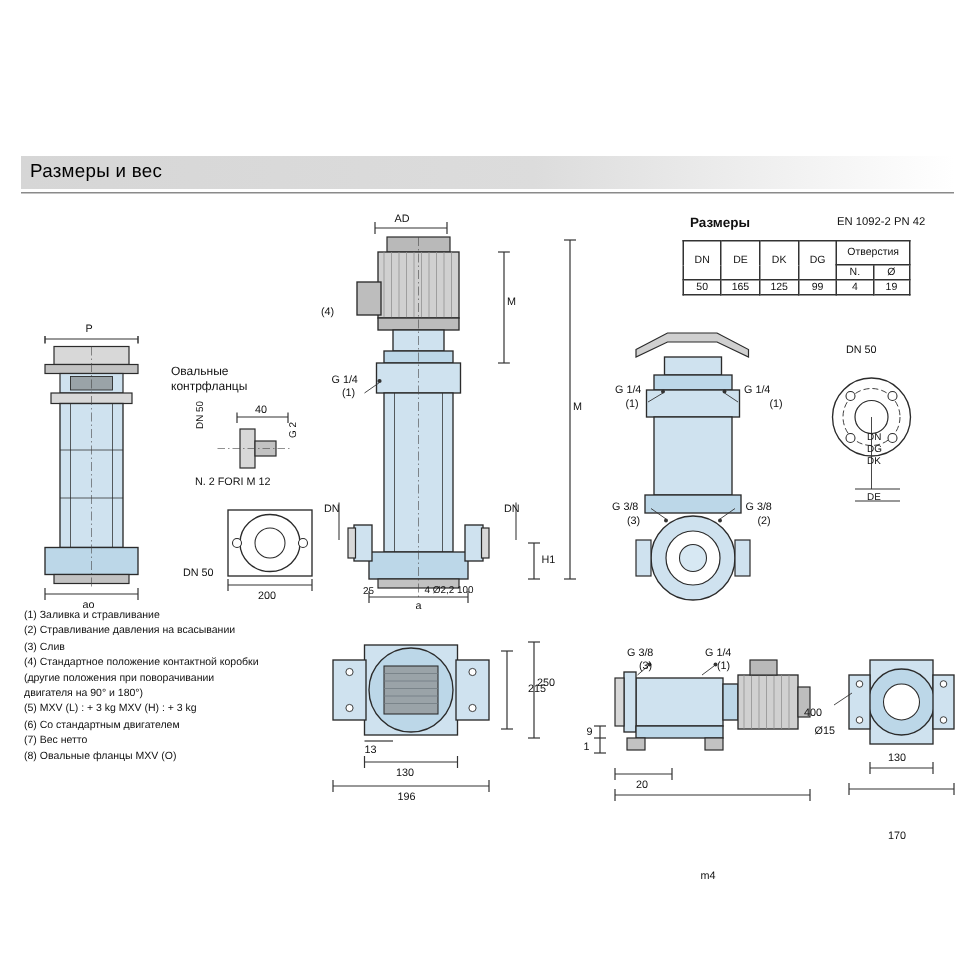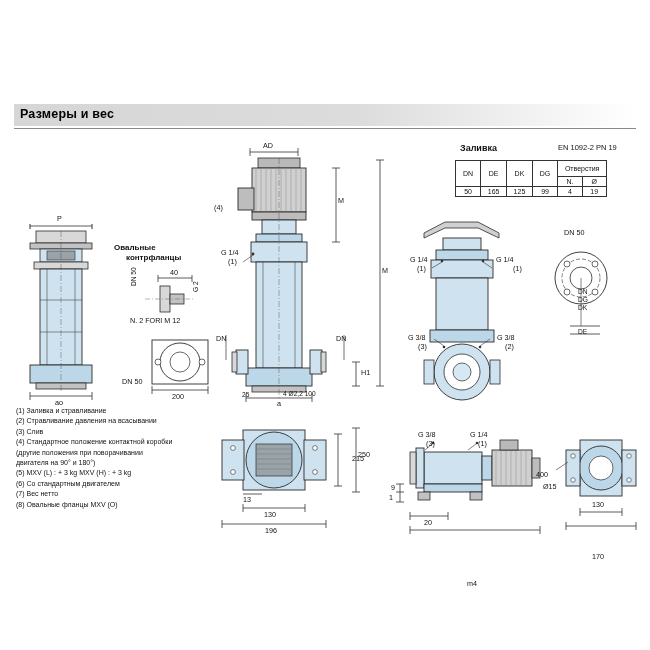--- a/index.html
+++ b/index.html
@@ -13,31 +13,31 @@
   }
   .page{position:absolute;left:0;top:0;width:650px;height:650px;}
 
   
   .header-band{
     position:absolute;left:14px;top:104px;width:622px;height:22px;
     background:linear-gradient(to right,#d6d6d6 0%,#dcdcdc 55%,#ffffff 100%);
   }
   .header-title{
     position:absolute;left:20px;top:107px;
-    font-size:12.5px;font-weight:bold;color:#000;letter-spacing:.2px;
+    font-size:12.5px;font-weight:normal;color:#000;letter-spacing:.2px;
   }
   .header-rule{
     position:absolute;left:14px;top:128px;width:622px;height:1px;background:#8a8a8a;
   }
 
   
   .t{position:absolute;font-size:6.6px;color:#111;white-space:nowrap;}
   .t7{position:absolute;font-size:7.2px;color:#111;white-space:nowrap;}
   .t8{position:absolute;font-size:8px;color:#111;white-space:nowrap;}
-  .b{font-weight:bold;}
+  .b{font-weight:normal;}
 
   
   .tbl{position:absolute;left:455px;top:160px;width:152px;}
   .tbl table{border-collapse:collapse;font-size:7px;}
   .tbl td,.tbl th{border:1px solid #333;padding:1px 2px;text-align:center;font-weight:normal;}
   .tbl .hd{height:13px;}
   .flanges-label{position:absolute;left:460px;top:143px;font-size:9px;font-weight:bold;}
   .en-label{position:absolute;left:558px;top:143px;font-size:7.5px;}
 
   
@@ -48,22 +48,22 @@
 </style>
 </head>
 <body>
 
 <div class="page">
 
   <div class="header-band"></div>
   <div class="header-title">Размеры и вес</div>
   <div class="header-rule"></div>
 
-  <div class="flanges-label">Заливка</div>
-  <div class="en-label">EN 1092-2   PN 19</div>
+  <div class="flanges-label">Размеры</div>
+  <div class="en-label">EN 1092-2   PN 42</div>
   <div class="tbl">
     <table>
       <tbody>
           <tr>
         <td rowspan="2" style="width:26px;">DN</td>
         <td rowspan="2" style="width:26px;">DE</td>
         <td rowspan="2" style="width:26px;">DK</td>
         <td rowspan="2" style="width:26px;">DG</td>
         <td colspan="2" class="hd">Отверстия</td>
       </tr>
@@ -106,21 +106,21 @@
     <line x1="61" y1="231" x2="61" y2="392" stroke="#444" stroke-width="0.4" stroke-dasharray="6,2,1,2"></line>
 
     <line x1="30" y1="396" x2="92" y2="396" stroke="#333" stroke-width="0.8"></line>
     <line x1="30" y1="392" x2="30" y2="400" stroke="#333" stroke-width="0.8"></line>
     <line x1="92" y1="392" x2="92" y2="400" stroke="#333" stroke-width="0.8"></line>
   </svg>
   <div class="t7" style="left:57px;top:214px;">P</div>
   <div class="t7" style="left:55px;top:398px;">ao</div>
 
   <div class="t8 b" style="left:114px;top:243px;">Овальные</div>
-  <div class="t8 b" style="left:114px;top:253px;margin-left:12px;">контрфланцы</div>
+  <div class="t8 b" style="left:114px;top:253px;">контрфланцы</div>
   <svg width="650" height="650">
     <line x1="158" y1="278" x2="192" y2="278" stroke="#333" stroke-width="0.8"></line>
     <line x1="158" y1="275" x2="158" y2="282" stroke="#333" stroke-width="0.8"></line>
     <line x1="192" y1="275" x2="192" y2="282" stroke="#333" stroke-width="0.8"></line>
     <rect x="160" y="286" width="10" height="26" fill="#d8d8d8" stroke="#2b2b2b" stroke-width="0.8"></rect>
     <rect x="170" y="294" width="14" height="10" fill="#c2c2c2" stroke="#2b2b2b" stroke-width="0.8"></rect>
     <line x1="145" y1="299" x2="195" y2="299" stroke="#444" stroke-width="0.4" stroke-dasharray="5,2,1,2"></line>
 
     <rect x="152" y="340" width="56" height="44" fill="#ffffff" stroke="#2b2b2b" stroke-width="0.9"></rect>
     <ellipse cx="180" cy="362" rx="20" ry="19" fill="#ffffff" stroke="#2b2b2b" stroke-width="0.9"></ellipse>

